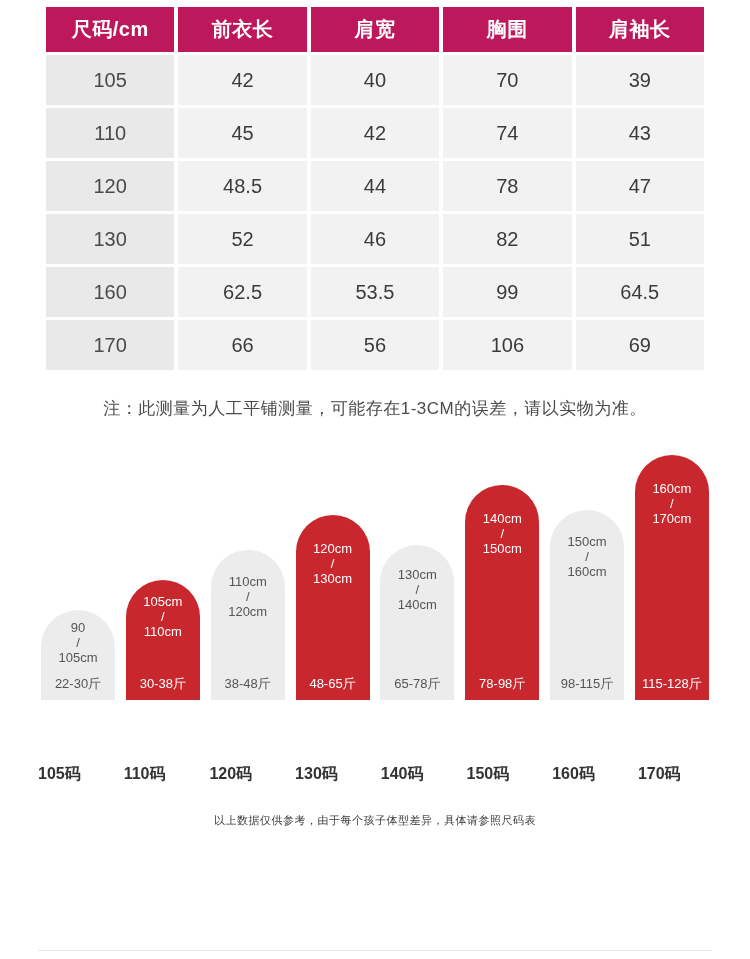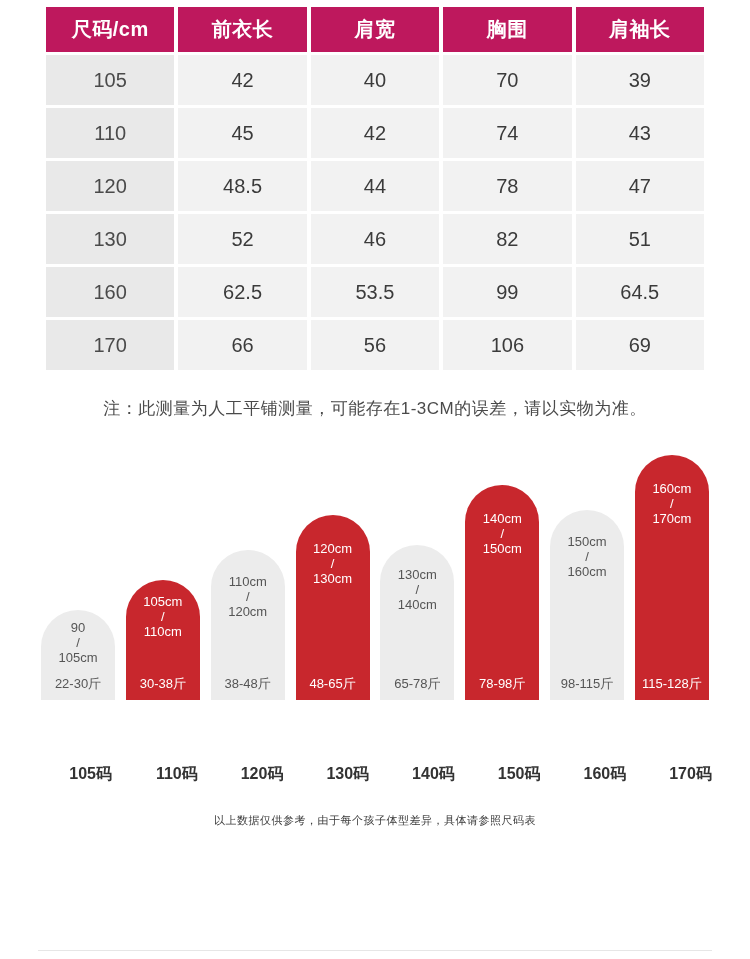--- a/index.html
+++ b/index.html
@@ -115,21 +115,21 @@
   .bar.red  .bar-weight { color: #ffffff; }
 
   .axis-labels {
     display: flex;
     justify-content: space-between;
     margin-top: 14px;
     padding: 0 38px;
   }
   .axis-label {
     width: 74px;
-    text-align: right;
+    text-align: left;
     font-size: 16px;
     font-weight: bold;
     color: #333333;
   }
 
   
   .footer-note {
     text-align: center;
     font-size: 11px;
     color: #3b3b3b;

